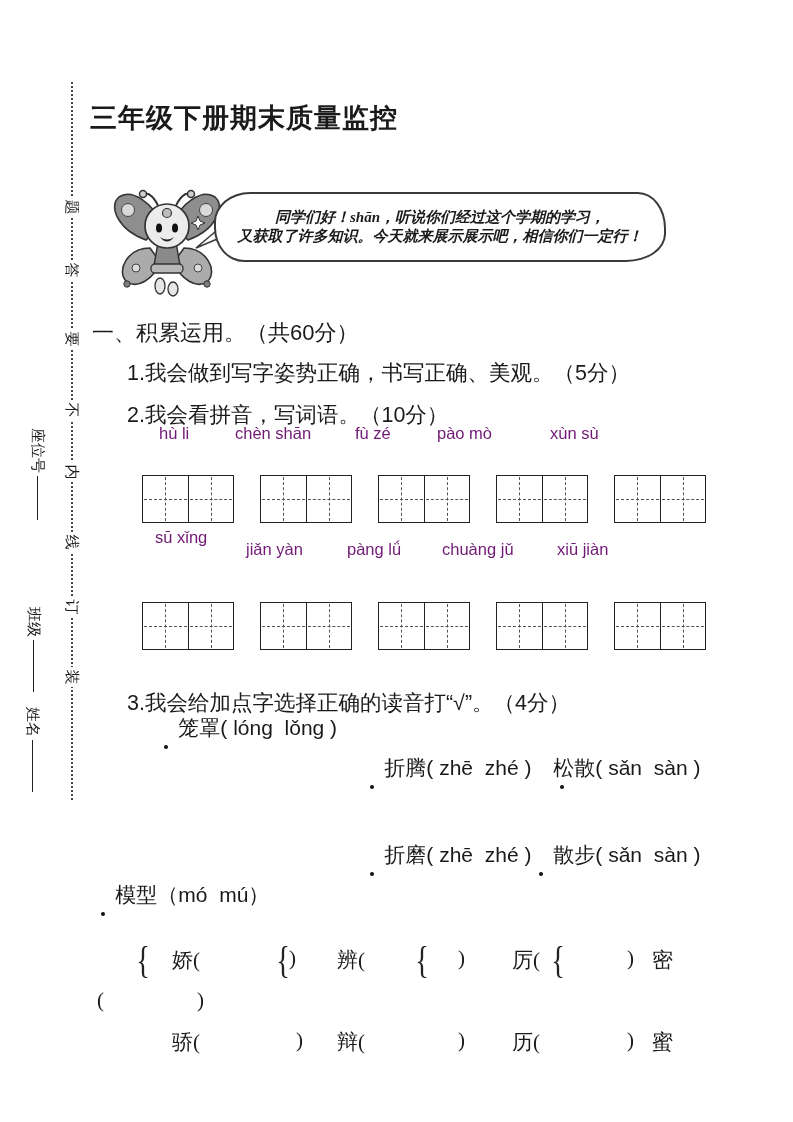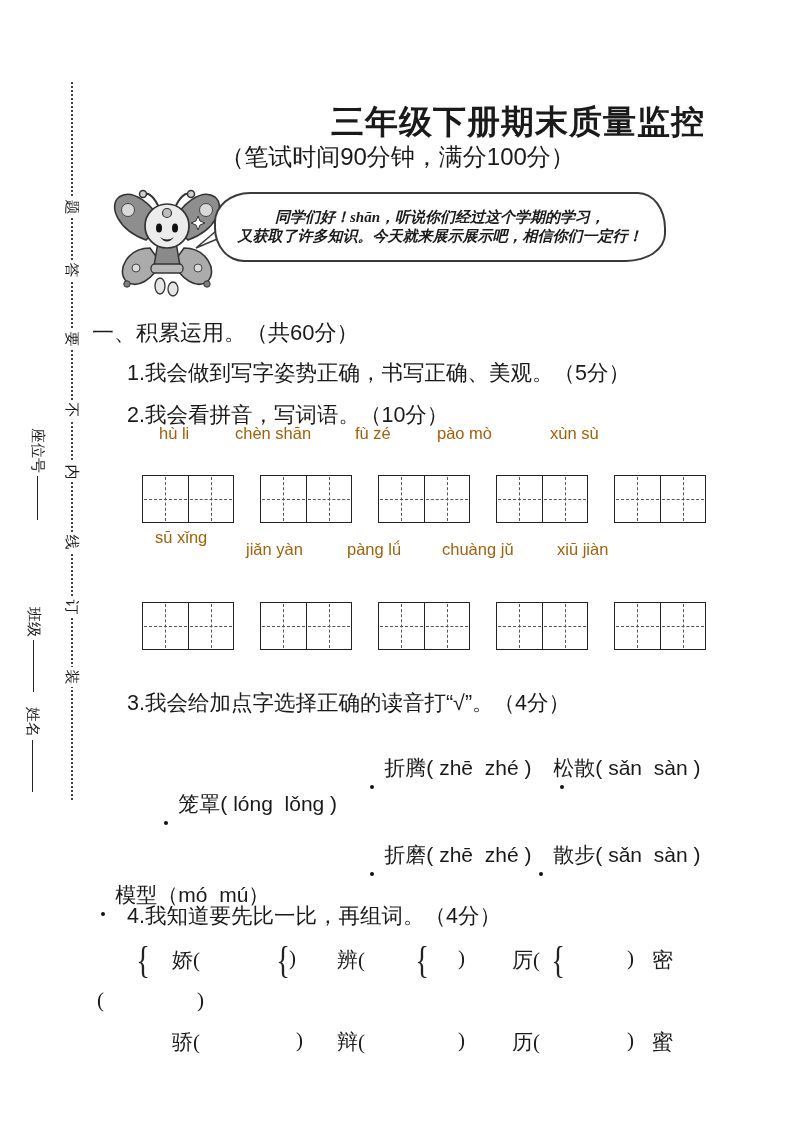--- a/index.html
+++ b/index.html
@@ -12,37 +12,37 @@
   
   .binding-line { position:absolute; left:71px; top:82px; height:718px; width:0;
     border-left:2px dotted #444; }
   .bind-char { position:absolute; left:62px; width:20px; height:20px; line-height:20px;
     text-align:center; font-size:15px; background:#fff; transform:rotate(90deg); }
   .side-field { position:absolute; height:20px; display:flex; align-items:center;
     white-space:nowrap; font-size:15px; transform:rotate(90deg); }
   .side-field .blank { display:inline-block; height:1px; border-bottom:1.5px solid #222;
     margin-left:3px; }
   
-  .title { position:absolute; left:90px; top:100px; width:615px; text-align:right;
-    font-size:33px; font-weight:bold; letter-spacing:1px; }
+  .title { position:absolute; left:90px; top:100px; width:615px; text-align:left;
+    font-size:27px; font-weight:bold; letter-spacing:1px; }
   .subtitle { position:absolute; left:90px; top:141px; width:615px; text-align:center;
     font-size:24px; font-weight:500; }
   
   .butterfly { position:absolute; left:106px; top:186px; }
   .bubble { position:absolute; left:214px; top:192px; width:452px; height:70px;
     background:#fff; border:2px solid #3a3a3a; z-index:2;
     border-radius:36px 28px 40px 30px / 30px 36px 28px 34px;
     display:flex; flex-direction:column; justify-content:center; align-items:center;
     font-family:"Liberation Serif","DejaVu Serif",serif; font-style:italic;
     font-weight:bold; font-size:15px; line-height:19px; }
   .bubble-tail { position:absolute; left:194px; top:224px; z-index:1; }
   
   .sec-heading { position:absolute; left:92px; top:318px; font-size:22px; }
   .q-heading { position:absolute; left:127px; font-size:21.5px;text-align:center; }
-  .pinyin { position:absolute; font-size:16.5px; color:#a16207; white-space:pre; }
+  .pinyin { position:absolute; font-size:16.5px; color:#701a75; white-space:pre; }
   
   .grid-row { position:absolute; left:142px; display:flex; gap:26px; }
   .grp { width:92px; height:48px; border:1.6px solid #222; display:flex; background:#fff; }
   .cell { flex:1; position:relative; }
   .cell + .cell { border-left:1.6px solid #222; }
   .cell::before { content:''; position:absolute; left:50%; top:1px; bottom:1px;
     border-left:1.4px dashed #555; }
   .cell::after { content:''; position:absolute; top:50%; left:1px; right:1px;
     border-top:1.4px dashed #555; }
   
@@ -77,21 +77,20 @@
   <div class="side-field" style="left:-11px; top:642px; width:90px">
     <span>班级</span>
     <span class="blank" style="width:52px"></span>
   </div>
   <div class="side-field" style="left:-12px; top:742px; width:90px">
     <span>姓名</span>
     <span class="blank" style="width:52px"></span>
   </div>
 
   <div class="title">三年级下册期末质量监控</div>
-  <div class="subtitle">（笔试时间90分钟，满分100分）</div>
 
   <svg class="butterfly" width="122" height="114" viewBox="0 0 122 114">
 
     <path d="M53,22 C49,12 43,6 38,8" fill="none" stroke="#333" stroke-width="2"></path>
     <path d="M69,22 C73,12 79,6 84,8" fill="none" stroke="#333" stroke-width="2"></path>
     <circle cx="37" cy="8" r="3.5" fill="#cfcfcf" stroke="#333" stroke-width="1.5"></circle>
     <circle cx="85" cy="8" r="3.5" fill="#cfcfcf" stroke="#333" stroke-width="1.5"></circle>
 
     <path d="M40,54 C12,44 2,20 13,11 C26,2 48,18 55,38 Z" fill="#8e8e8e" stroke="#333" stroke-width="1.6"></path>
     <path d="M82,54 C110,44 120,20 109,11 C96,2 74,18 67,38 Z" fill="#8e8e8e" stroke="#333" stroke-width="1.6"></path>
@@ -184,35 +183,34 @@
         <div class="cell"></div>
       </div>
     <div class="grp">
         <div class="cell"></div>
         <div class="cell"></div>
       </div>
   </div>
 
   <div class="q-heading" style="top:688px">3.我会给加点字选择正确的读音打“√”。（4分）</div>
 
-  <span class="word" style="left:155px; top:766px">
+  <span class="word" style="left:155px; top:690px">
     <span>笼罩( lóng  lǒng )</span><i class="dot" style="left:9px"></i></span>
   <span class="word" style="left:361px; top:730px">
     <span>折腾( zhē  zhé )</span><i class="dot" style="left:9px"></i></span>
   <span class="word" style="left:530px; top:730px">
     <span>松散( sǎn  sàn )</span><i class="dot" style="left:30px"></i></span>
 
   <span class="word" style="left:361px; top:817px">
     <span>折磨( zhē  zhé )</span><i class="dot" style="left:9px"></i></span>
   <span class="word" style="left:530px; top:817px">
     <span>散步( sǎn  sàn )</span><i class="dot" style="left:9px"></i></span>
   <span class="word" style="left:92px; top:857px">
     <span>模型（mó  mú）</span><i class="dot" style="left:9px"></i></span>
 
-  <div class="q-heading" style="top:901px">4.我知道要先比一比，再组词。（4分）</div>
 
   <span class="brace" style="left:134px; top:938px">{</span>
   <span class="cmp" style="left:172px; top:946px"><span>娇</span><span>(</span></span>
   <span class="brace" style="left:274px; top:938px">{</span>
   <span class="cmp" style="left:289px; top:946px">)</span>
   <span class="cmp" style="left:337px; top:946px"><span>辨</span><span>(</span></span>
   <span class="brace" style="left:413px; top:938px">{</span>
   <span class="cmp" style="left:458px; top:946px">)</span>
   <span class="cmp" style="left:512px; top:946px"><span>厉</span><span>(</span></span>
   <span class="brace" style="left:549px; top:938px">{</span>

